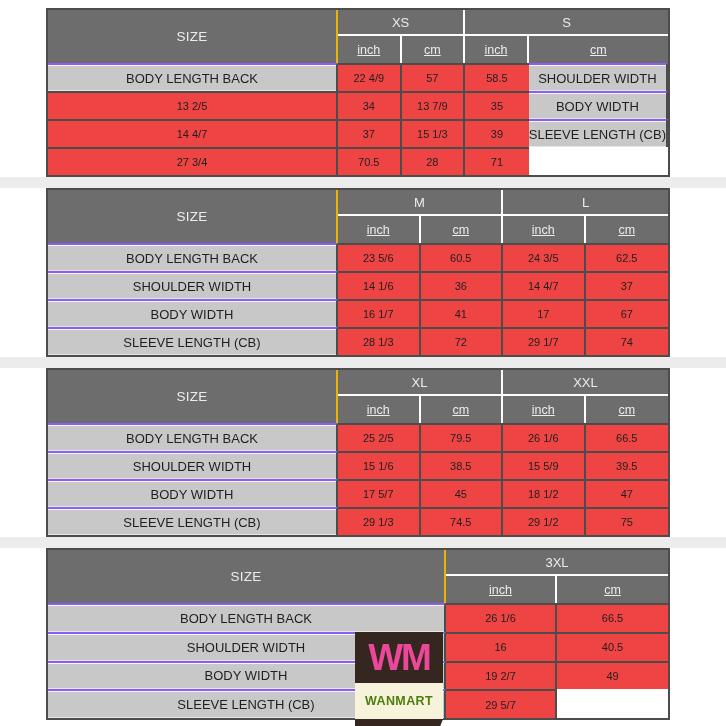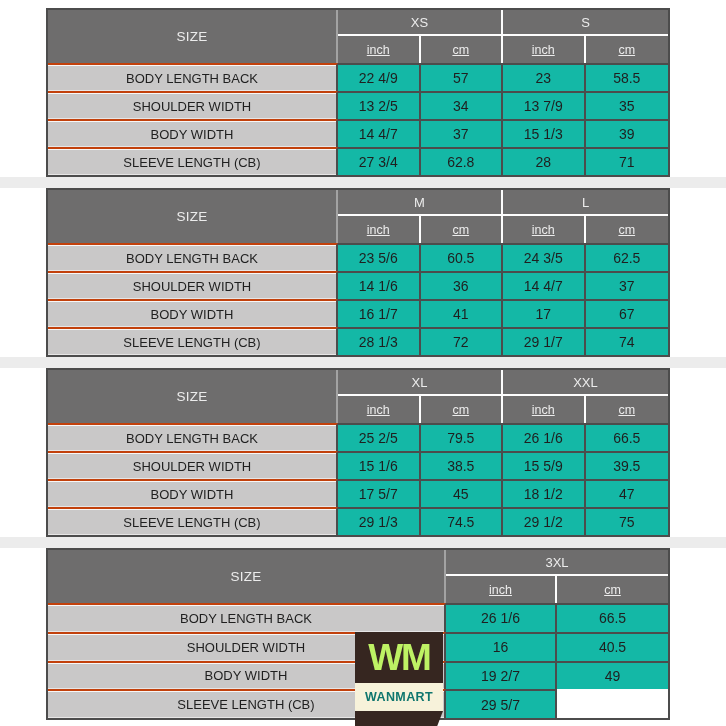--- a/index.html
+++ b/index.html
@@ -31,56 +31,56 @@
     box-sizing:border-box;
     font-size:13px;color:#1f1f1f;
     white-space:nowrap;
   }
   
   .c-size,.c-group,.c-unit{
     background:#6e6d6d;color:#ececec;
   }
   .c-size{
     grid-row:1/3;grid-column:1;
-    border-right:2px solid #a3a3a3;
+    border-right:2px solid #eab308;
     font-size:13.5px;letter-spacing:.3px;
   }
   .c-group{border-bottom:2px solid #fdfdfd;font-size:13px;}
   .tbl-2g .g1{grid-row:1;grid-column:2/4;border-right:2px solid #fdfdfd;}
   .tbl-2g .g2{grid-row:1;grid-column:4/6;}
   .tbl-1g .g1{grid-row:1;grid-column:2/4;}
   .c-unit{font-size:12.5px;border-right:2px solid #fdfdfd;text-decoration:underline;}
   .tbl-2g .u1{grid-row:2;grid-column:2;}
   .tbl-2g .u2{grid-row:2;grid-column:3;}
   .tbl-2g .u3{grid-row:2;grid-column:4;}
   .tbl-2g .u4{grid-row:2;grid-column:5;}
   .tbl-1g .u1{grid-row:2;grid-column:2;}
   .tbl-1g .u2{grid-row:2;grid-column:3;}
   .u-last{border-right:none;}
   
   .c-label{
     background:#c9c8c8;
-    border-top:2px solid #c2410c;border-right:2px solid #4c4c4c;
+    border-top:2px solid #8b5cf6;border-right:2px solid #4c4c4c;
     box-shadow:inset 0 1px 0 rgba(255,255,255,.85), inset 0 -1px 0 rgba(255,255,255,.55);
   }
   .c-val{
-    background:#14b8a6;
+    background:#ef4444;
     border-top:2px solid #4c4c4c;border-right:2px solid #4c4c4c;
-    font-size:14px;
+    font-size:11px;
   }
   .last-col{border-right:none;}
   
   .logo{position:absolute;left:355px;top:632px;width:88px;z-index:5;}
   .logo-wm{
-    height:51px;background:#362620;color:#bef264;
+    height:51px;background:#362620;color:#ec4899;
     display:flex;align-items:center;justify-content:center;
     font-weight:bold;font-size:37px;letter-spacing:-2px;
   }
   .logo-name{
-    height:28px;background:#f7f2da;color:#0f766e;
+    height:36px;background:#f7f2da;color:#4d7c0f;
     display:flex;align-items:center;justify-content:center;
     font-weight:bold;font-size:12.5px;letter-spacing:.4px;
   }
   .logo-foot{
     height:16px;background:#362620;
     clip-path:polygon(0 0,100% 0,93% 100%,0 100%);
   }
 </style>
 </head>
 <body>
@@ -96,38 +96,37 @@
     <div class="cell c-group g1">XS</div>
     <div class="cell c-group g2">S</div>
     <div class="cell c-unit u1">inch</div>
     <div class="cell c-unit u2">cm</div>
     <div class="cell c-unit u3">inch</div>
     <div class="cell c-unit u4 u-last">cm</div>
 
     <div class="cell c-label">BODY LENGTH BACK</div>
     <div class="cell c-val">22 4/9</div>
     <div class="cell c-val">57</div>
-    <div class="cell c-val">23</div>
     <div class="cell c-val last-col">58.5</div>
 
     <div class="cell c-label">SHOULDER WIDTH</div>
     <div class="cell c-val">13 2/5</div>
     <div class="cell c-val">34</div>
     <div class="cell c-val">13 7/9</div>
     <div class="cell c-val last-col">35</div>
 
     <div class="cell c-label">BODY WIDTH</div>
     <div class="cell c-val">14 4/7</div>
     <div class="cell c-val">37</div>
     <div class="cell c-val">15 1/3</div>
     <div class="cell c-val last-col">39</div>
 
     <div class="cell c-label">SLEEVE LENGTH (CB)</div>
     <div class="cell c-val">27 3/4</div>
-    <div class="cell c-val">62.8</div>
+    <div class="cell c-val">70.5</div>
     <div class="cell c-val">28</div>
     <div class="cell c-val last-col">71</div>
   </div>
 
   <div class="size-table tbl-2g">
     <div class="cell c-size">SIZE</div>
     <div class="cell c-group g1">M</div>
     <div class="cell c-group g2">L</div>
     <div class="cell c-unit u1">inch</div>
     <div class="cell c-unit u2">cm</div>

